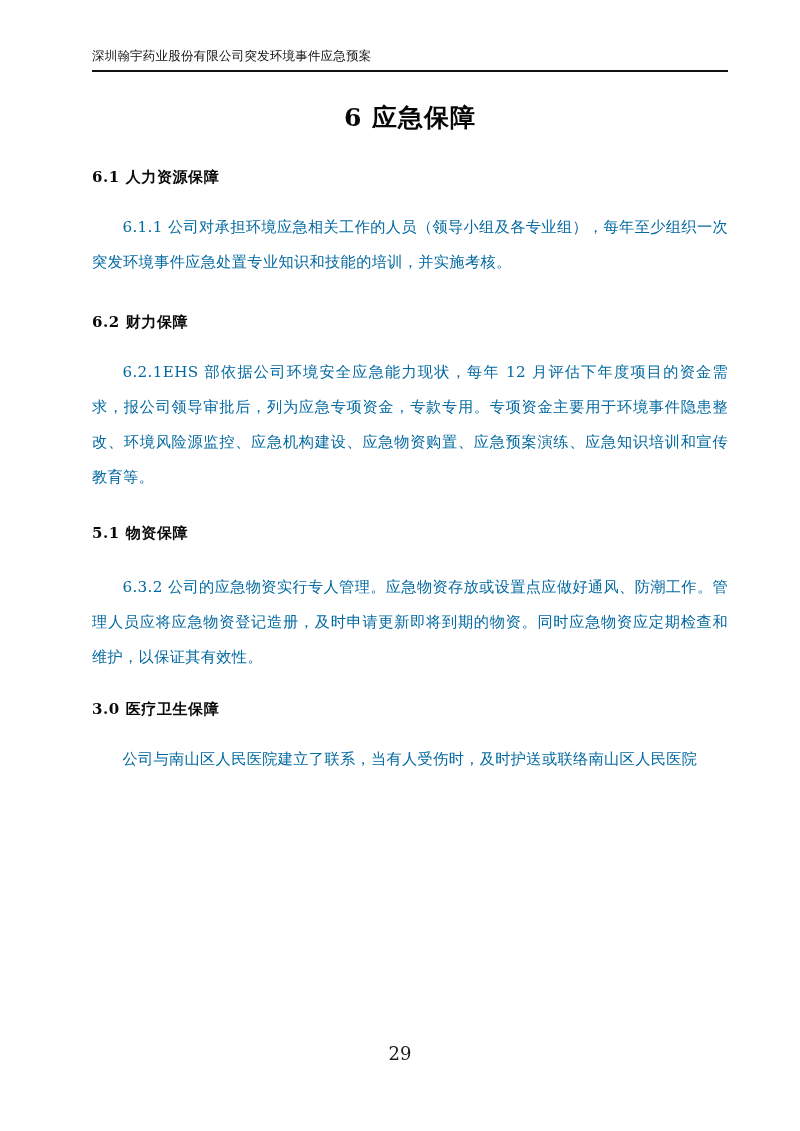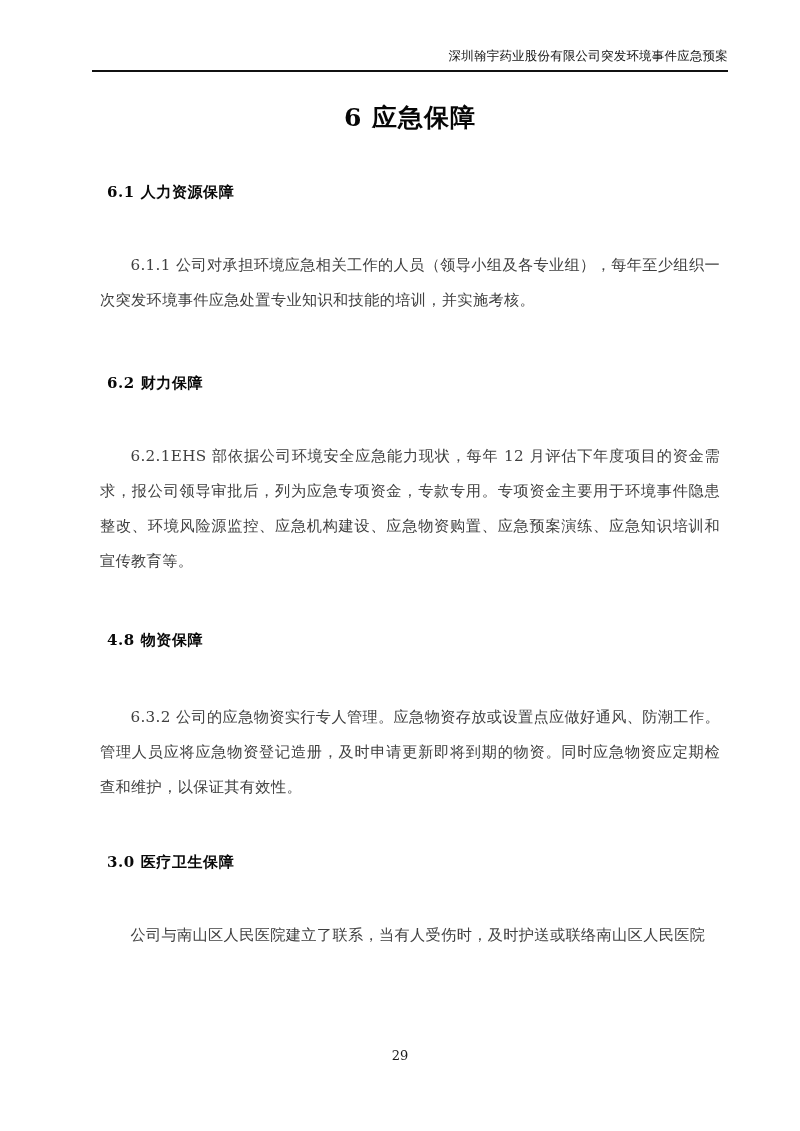--- a/index.html
+++ b/index.html
@@ -29,21 +29,21 @@
   .header-block {
     position: absolute;
     left: 92px;
     top: 47px;
     width: 636px;
   }
   .header-text {
     font-family: "DejaVu Serif", "Liberation Serif", serif;
     font-size: 12.5px;
     line-height: 18px;
-    text-align: right;
+    text-align: left;
     color: #121212;
     letter-spacing: 0.2px;
     white-space: nowrap;
   }
   .header-rule {
     margin-top: 5px;
     border-bottom: 2.2px solid #111111;
     width: 100%;
   }
 
@@ -66,32 +66,32 @@
     color: #060606;
   }
 
   .h2 {
     font-family: "DejaVu Serif", "Liberation Serif", serif;
     font-weight: bold;
     font-size: 15px;
     line-height: 24px;
     letter-spacing: 0.6px;
     color: #080808;
-    margin: 15px;
+    margin: 0;
   }
 
   .para {
     font-family: "DejaVu Serif", "Liberation Serif", serif;
     font-size: 15.2px;
     line-height: 35px;
     text-align: justify;
     text-justify: inter-ideograph;
     letter-spacing: 0.35px;
-    color: #404040;
-    margin: 8px;
+    color: #0369a1;
+    margin: 0;
     text-indent: 2em;
   }
   .para.tight {
     letter-spacing: 0.1px;
   }
 
   
   .sp-title-to-h2  { height: 32px; }
   .sp-h2-to-para   { height: 21px; }
   .sp-para-to-para { height: 4px; }
@@ -100,21 +100,21 @@
   
   .footer {
     position: absolute;
     left: 0;
     right: 0;
     top: 1045px;
     text-align: center;
   }
   .page-number {
     font-family: "DejaVu Serif", "Liberation Serif", serif;
-    font-size: 13px;
+    font-size: 18px;
     line-height: 18px;
     color: #1a1a1a;
   }
 </style>
 </head>
 <body>
 
 <div class="page">
 
   <div class="header-block">
@@ -136,21 +136,21 @@
 
     <div class="sp-para-to-h2"></div>
 
     <h2 class="h2">6.2  财力保障</h2>
     <div class="sp-h2-to-para"></div>
     <p class="para">6.2.1EHS 部依据公司环境安全应急能力现状，每年 12 月评估下年度项目的资金需求，报公司领导审批后，列为应急专项资金，专款专用。专项资金主要用于环境事件隐患整改、环境风险源监控、应急机构建设、应急物资购置、应急预案演练、应急知识培训和宣传教育等。</p>
     <div class="sp-para-to-para"></div>
 
     <div class="sp-para-to-h2"></div>
 
-    <h2 class="h2">4.8  物资保障</h2>
+    <h2 class="h2">5.1  物资保障</h2>
     <div class="sp-h2-to-para"></div>
     <div class="sp-para-to-para"></div>
     <p class="para">6.3.2 公司的应急物资实行专人管理。应急物资存放或设置点应做好通风、防潮工作。管理人员应将应急物资登记造册，及时申请更新即将到期的物资。同时应急物资应定期检查和维护，以保证其有效性。</p>
 
     <div class="sp-para-to-h2"></div>
 
     <h2 class="h2">3.0  医疗卫生保障</h2>
     <div class="sp-h2-to-para"></div>
     <p class="para">公司与南山区人民医院建立了联系，当有人受伤时，及时护送或联络南山区人民医院</p>
 

